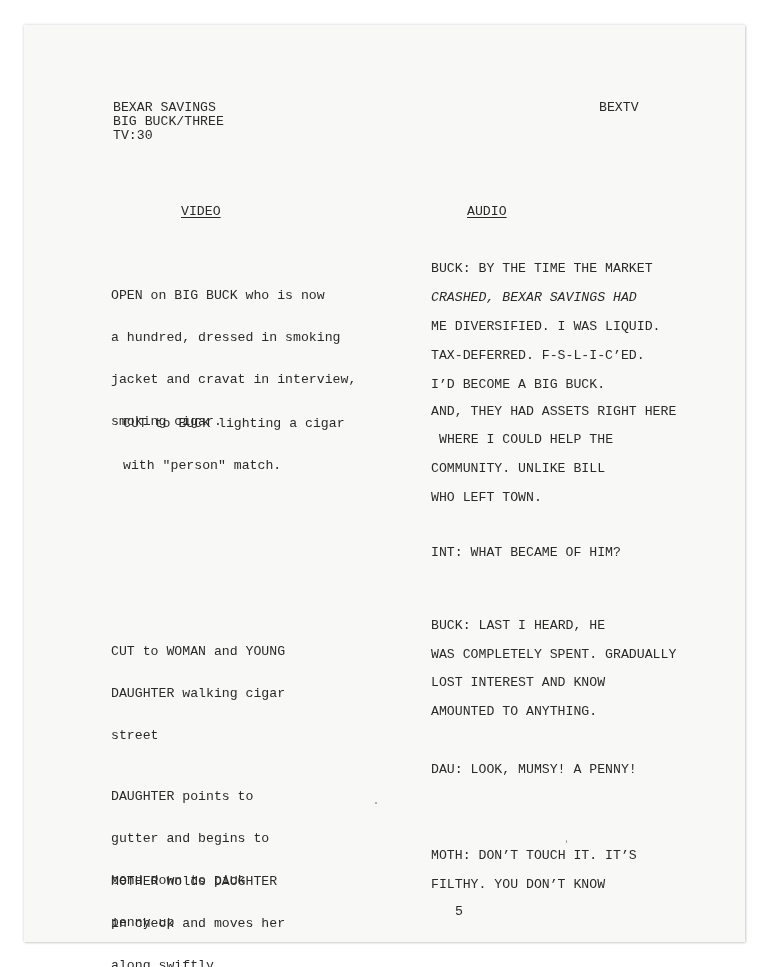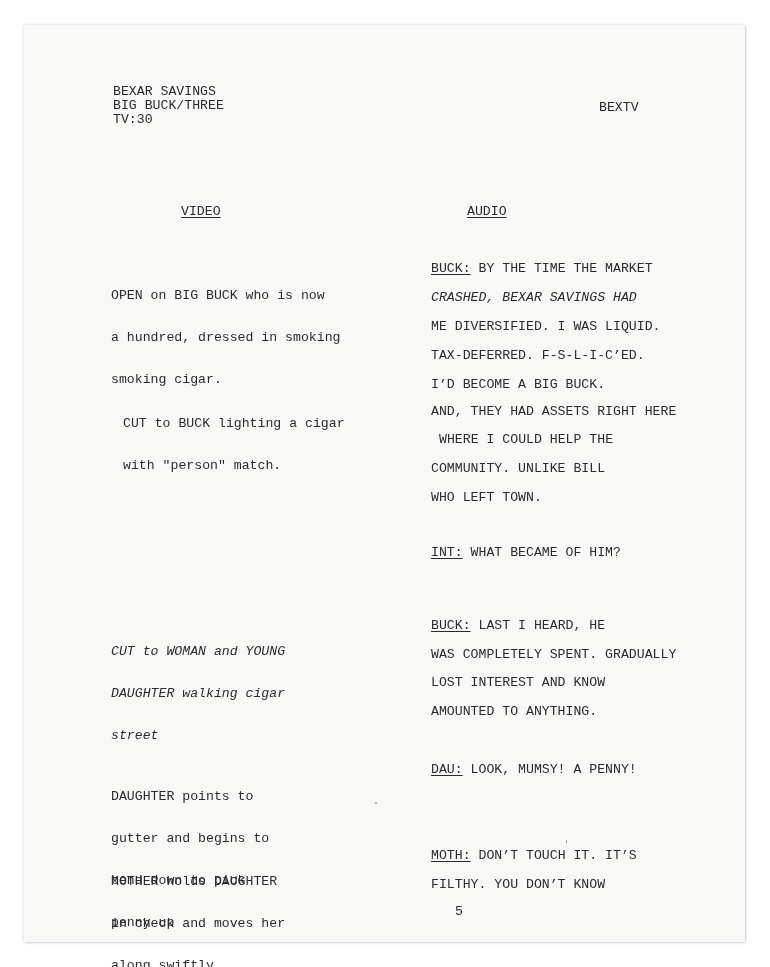--- a/index.html
+++ b/index.html
@@ -16,55 +16,56 @@
       top: 25px;
       width: 721px;
       height: 917px;
       background: #f8f8f7;
       box-shadow: 0 0 3px rgba(0,0,0,0.18), 1px 1px 2px rgba(0,0,0,0.12);
       font-family: "Liberation Mono", "DejaVu Sans Mono", monospace;
       color: #2a2a2a;
       font-size: 13.2px;
     }
     .abs { position: absolute; white-space: pre; }
-    .header-left { left: 89px; top: 60px; line-height: 14px; }
+    .header-left { left: 89px; top: 76px; line-height: 14px; }
     .header-right { left: 575px; top: 76px; line-height: 14px; }
     .col-head { text-decoration: underline; text-underline-offset: 2px; }
     .video-block { line-height: 14px; }
     .audio-line { position: absolute; white-space: pre; left: 407px; }
-    .speaker { text-decoration: underline; text-underline-offset: 2px; text-align: right; }
+    .speaker { text-underline-offset: 2px; text-align: right; }
     .page-number { left: 431px; top: 879px; }
     .speck {
       position: absolute; width: 2px; height: 2px; background: #999; border-radius: 1px;
     }
   </style>
 </head>
 <body>
 
 <div class="page">
 
   <div class="abs header-left"><div>BEXAR SAVINGS</div><div>BIG BUCK/THREE</div><div>TV:30</div></div>
   <div class="abs header-right">BEXTV</div>
 
   <div class="abs col-head" style="left:157px; top:179px;">VIDEO</div>
   <div class="abs col-head" style="left:443px; top:179px;">AUDIO</div>
 
   <div class="abs video-block" style="left:87px; top:236px;">
     <div>OPEN on BIG BUCK who is now</div>
     <div>a hundred, dressed in smoking</div>
+    <div>jacket and cravat in interview,</div>
     <div>smoking cigar.</div>
   </div>
 
   <div class="abs video-block" style="left:87px; top:364px;margin-left:12px;">
     <div>CUT to BUCK lighting a cigar</div>
     <div>with "person" match.</div>
   </div>
 
 
-  <div class="abs video-block" style="left:87px; top:592px;font-style:italic;">
+  <div class="abs video-block" style="left:87px; top:592px;">
     <div>CUT to WOMAN and YOUNG</div>
     <div>DAUGHTER walking cigar</div>
     <div>street</div>
   </div>
 
   <div class="abs video-block" style="left:87px; top:737px;">
     <div>DAUGHTER points to</div>
     <div>gutter and begins to</div>
     <div>bend down to pick</div>
     <div>penny up</div>

